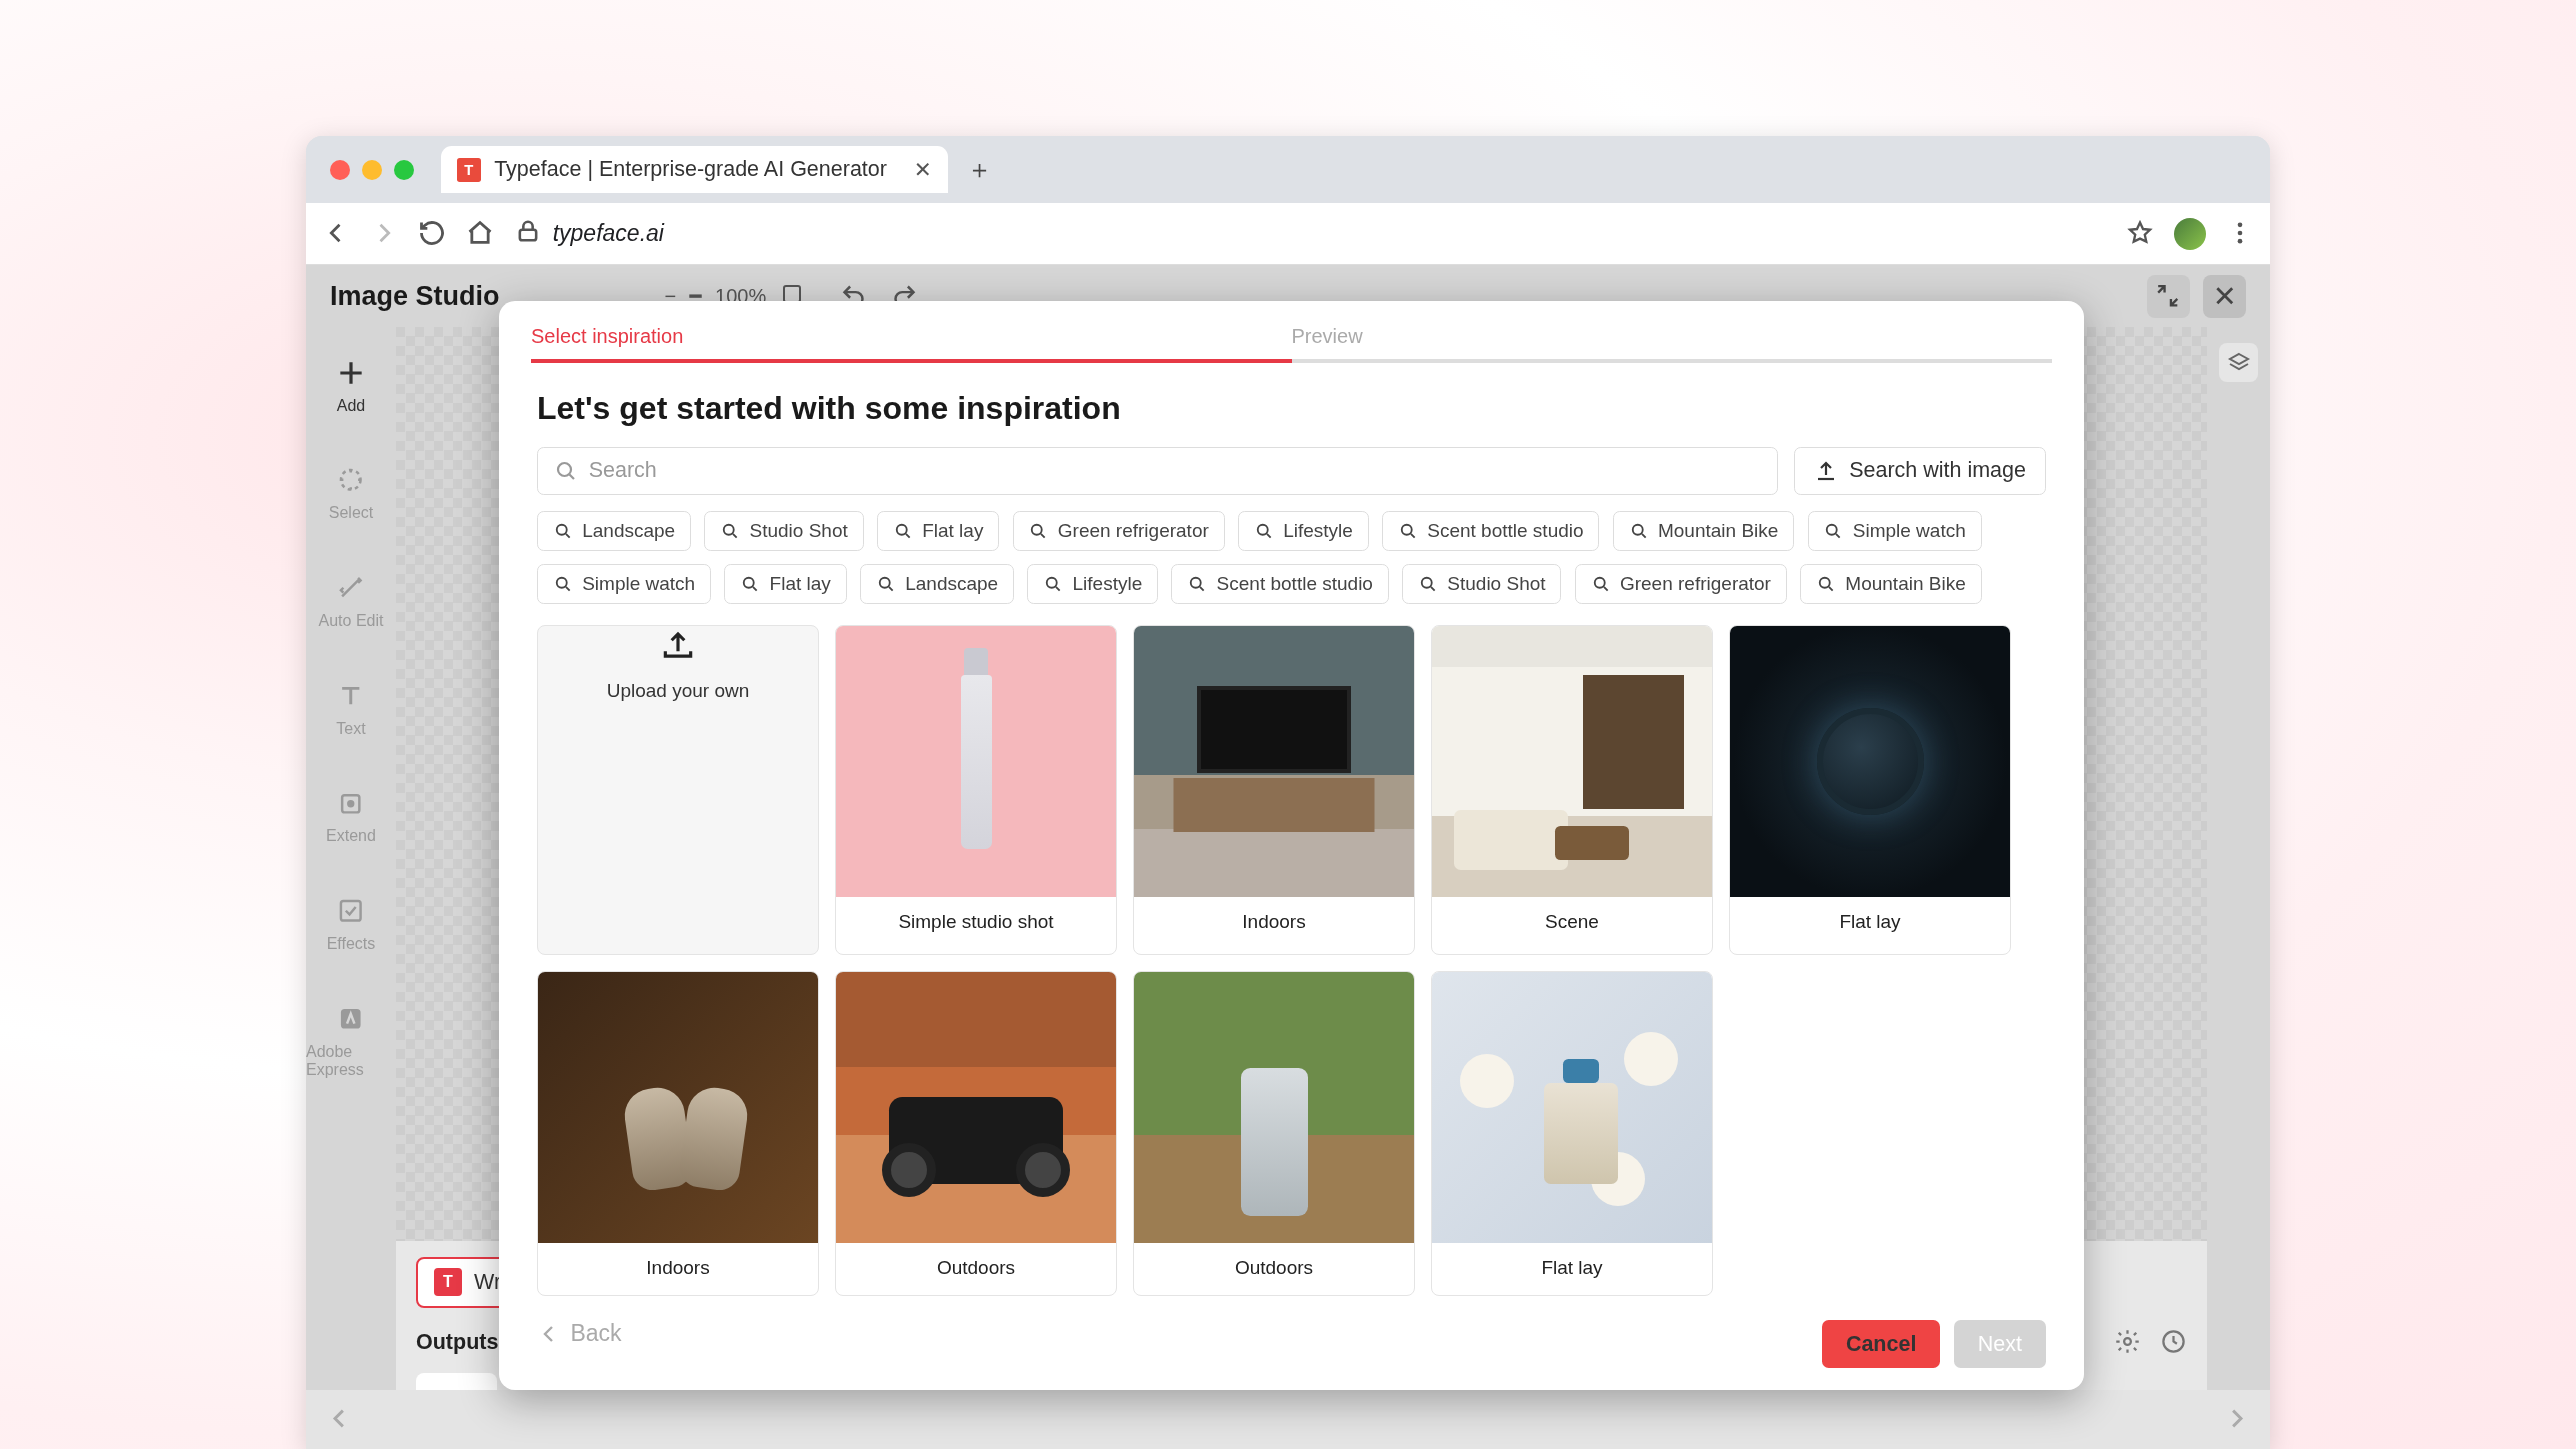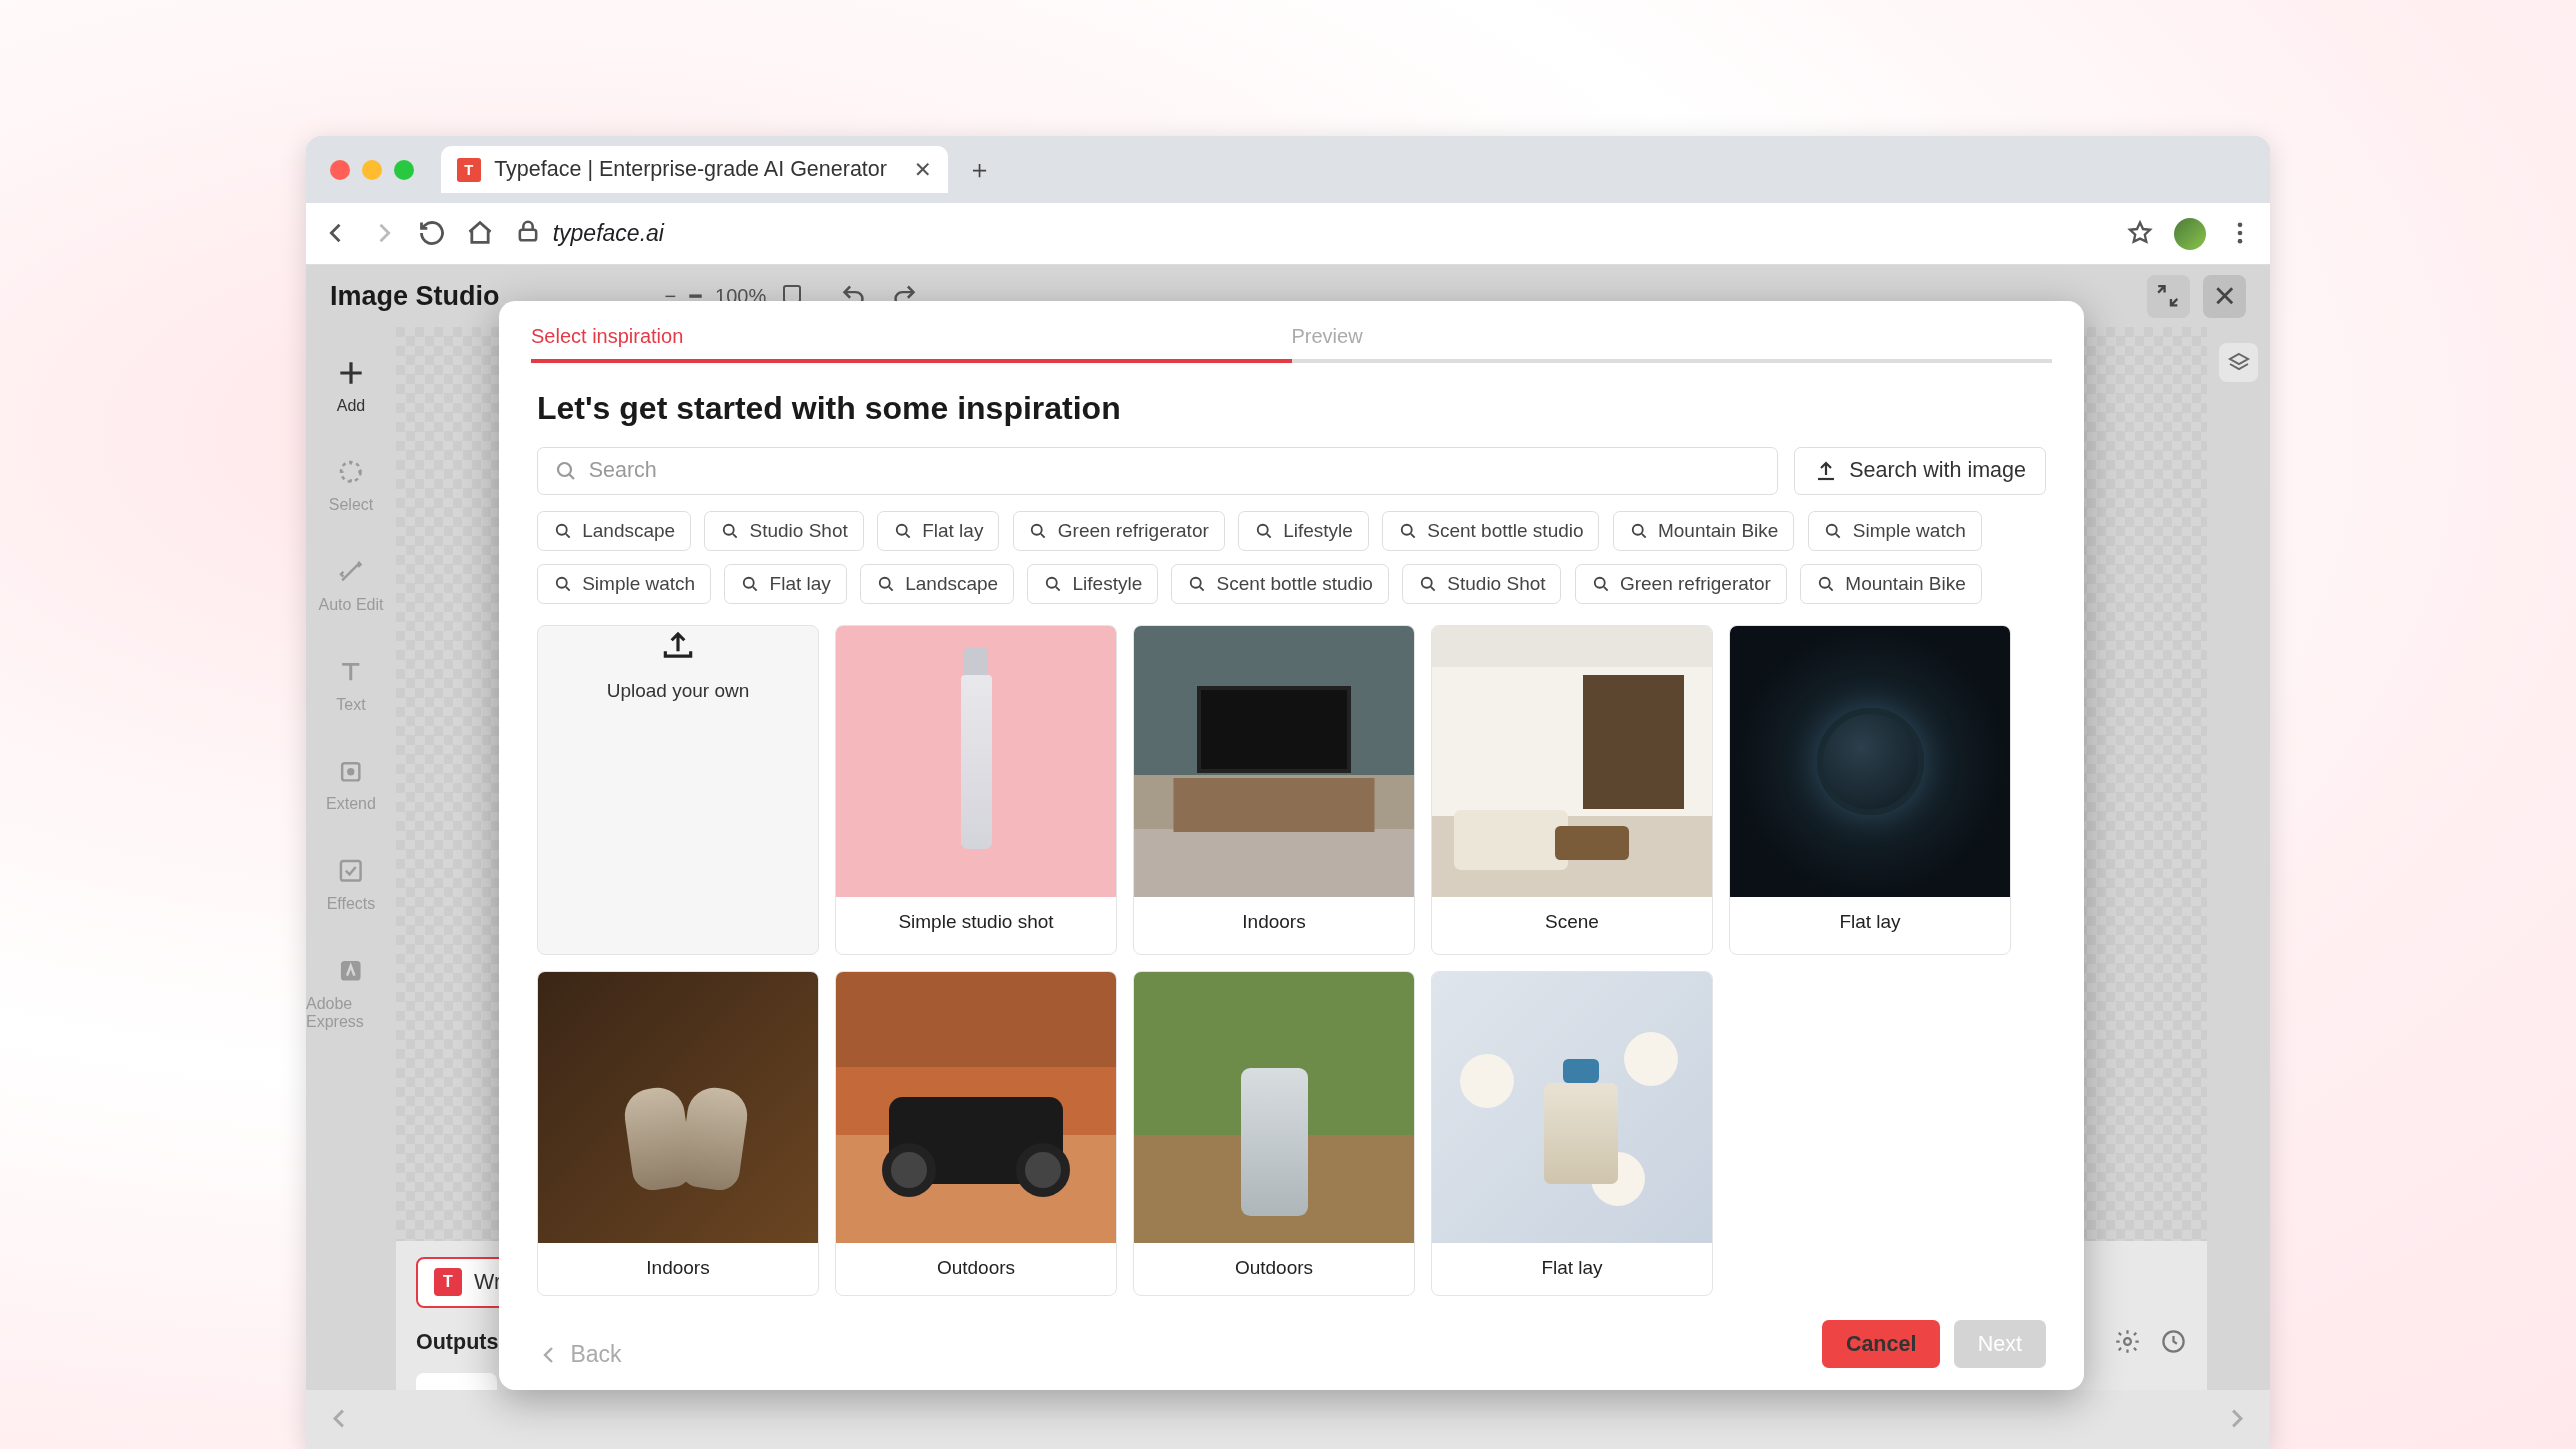--- a/index.html
+++ b/index.html
@@ -23,21 +23,21 @@
 .addr-right { display: flex; align-items: center; gap: 20px; margin-left: auto; }
 .avatar { width: 32px; height: 32px; border-radius: 50%; background: linear-gradient(135deg,#4a7c3c,#8bc34a); }
 .app-area { position: relative; height: calc(100% - 129px); background: #c8c8c8; }
 .app-header { position: absolute; left: 0; right: 0; top: 0; height: 62px; background: #d6d6d6; display: flex; align-items: center; padding: 0 24px; gap: 4px; }
 .app-title { font-size: 27px; font-weight: 600; color: #1a1a1a; }
 .zoom-grp { margin-left: 161px; display: flex; align-items: center; gap: 13.4px; color: #555; font-size: 20px; }
 .undo-grp { margin-left: 32px; display: flex; gap: 24px; color: #555; }
 .hdr-right { margin-left: auto; display: flex; gap: 13.4px; }
 .hdr-btn { width: 43px; height: 43px; background: #c9c9c9; border-radius: 8px; display: flex; align-items: center; justify-content: center; color: #444; }
 .hdr-btn.c { background: #bfbfbf; }
-.left-tools { position: absolute; left: 0; top: 62px; width: 90px; bottom: 0; background: #d6d6d6; display: flex; flex-direction: column; align-items: center; padding-top: 20px; gap: 24px; }
+.left-tools { position: absolute; left: 0; top: 62px; width: 90px; bottom: 0; background: #d6d6d6; display: flex; flex-direction: column; align-items: center; padding-top: 20px; gap: 32px; }
 .tool-item { display: flex; flex-direction: column; align-items: center; gap: 6.7px; color: #9a9a9a; width: 100%; padding: 8px 0; }
 .tool-item.active { color: #333; }
 .tool-ico { width: 35px; height: 35px; display: flex; align-items: center; justify-content: center; }
 .tool-lbl { font-size: 16px; }
 .canvas-bg { position: absolute; left: 90px; right: 63px; top: 62px; bottom: 0; background: repeating-conic-gradient(#d6d6d6 0 25%, #cdcdcd 0 50%) 0 0/19px 19px; }
 .right-strip { position: absolute; right: 0; top: 62px; width: 63px; bottom: 0; background: #d6d6d6; display: flex; flex-direction: column; align-items: center; padding-top: 16px; }
 .layers-btn { width: 39px; height: 39px; background: #e6e6e6; border-radius: 8px; display: flex; align-items: center; justify-content: center; color: #666; }
 .bottom-panel { position: absolute; left: 90px; right: 63px; bottom: 0; height: 208px; background: #e8e8e8; padding: 16px 20px; }
 .write-pill { background: #fff; border: 2px solid #e63946; border-radius: 8px; display: inline-flex; align-items: center; gap: 12px; padding: 9.4px 16px; }
 .write-sq { width: 28px; height: 28px; background: #e63946; border-radius: 4px; display: flex; align-items: center; justify-content: center; color: #fff; font-weight: 700; font-size: 16px; }
@@ -89,21 +89,21 @@
 .bike { position: absolute; left: 50%; bottom: 22%; transform: translateX(-50%); width: 174px; height: 87px; background: #1a1a1a; border-radius: 13.4px; }
 .wheel { position: absolute; bottom: -13.4px; width: 54px; height: 54px; border: 9.4px solid #222; border-radius: 50%; background: #444; }
 .wheel.f { right: -6.7px; } .wheel.r { left: -6.7px; }
 .img-can { background: linear-gradient(#6d8c4a 0 60%, #9c7d52 60%); display: flex; align-items: flex-end; justify-content: center; }
 .can { width: 67px; height: 148px; margin-bottom: 27px; background: linear-gradient(#d8dde0,#aeb6ba); border-radius: 9.4px; }
 .img-perfume { background: linear-gradient(135deg,#dfe5ec,#c9d3df); position: relative; }
 .flower { position: absolute; width: 54px; height: 54px; background: #f7f3ea; border-radius: 50%; }
 .flower.a { left: 10%; top: 30%; } .flower.b { right: 12%; top: 22%; } .flower.c { right: 24%; bottom: 14%; }
 .bottle { position: absolute; left: 40%; bottom: 22%; width: 74px; height: 101px; background: linear-gradient(#e9e2d4,#cfc5ad); border-radius: 6.7px; }
 .bottle::before { content: ""; position: absolute; top: -24px; left: 50%; transform: translateX(-50%); width: 36px; height: 24px; background: #3b7fa8; border-radius: 5.4px; }
-.modal-ftr { display: flex; align-items: flex-end; padding: 19px 38px 0 38px; }
+.modal-ftr { display: flex; align-items: flex-start; padding: 19px 38px 0 38px; }
 .back-lnk { display: flex; align-items: center; gap: 9.4px; color: #aaa; font-size: 23px; }
 .ftr-btns { margin-left: auto; display: flex; gap: 13.4px; }
 .btn { height: 48px; padding: 0 24px; border-radius: 6.7px; font-size: 21.5px; display: flex; align-items: center; }
 .btn-cancel { background: #ef4444; color: #333; font-weight: bold; }
 .btn-next { background: #d4d4d4; color: #fff; }
 .nav-strip { position: absolute; left: 0; right: 0; bottom: 0; height: 59px; background: #e4e4e4; display: flex; align-items: center; padding: 0 20px; }
 .nav-arrow { color: #aaa; }
 .nav-arrow.r { margin-left: auto; }
 </style>
 </head>

